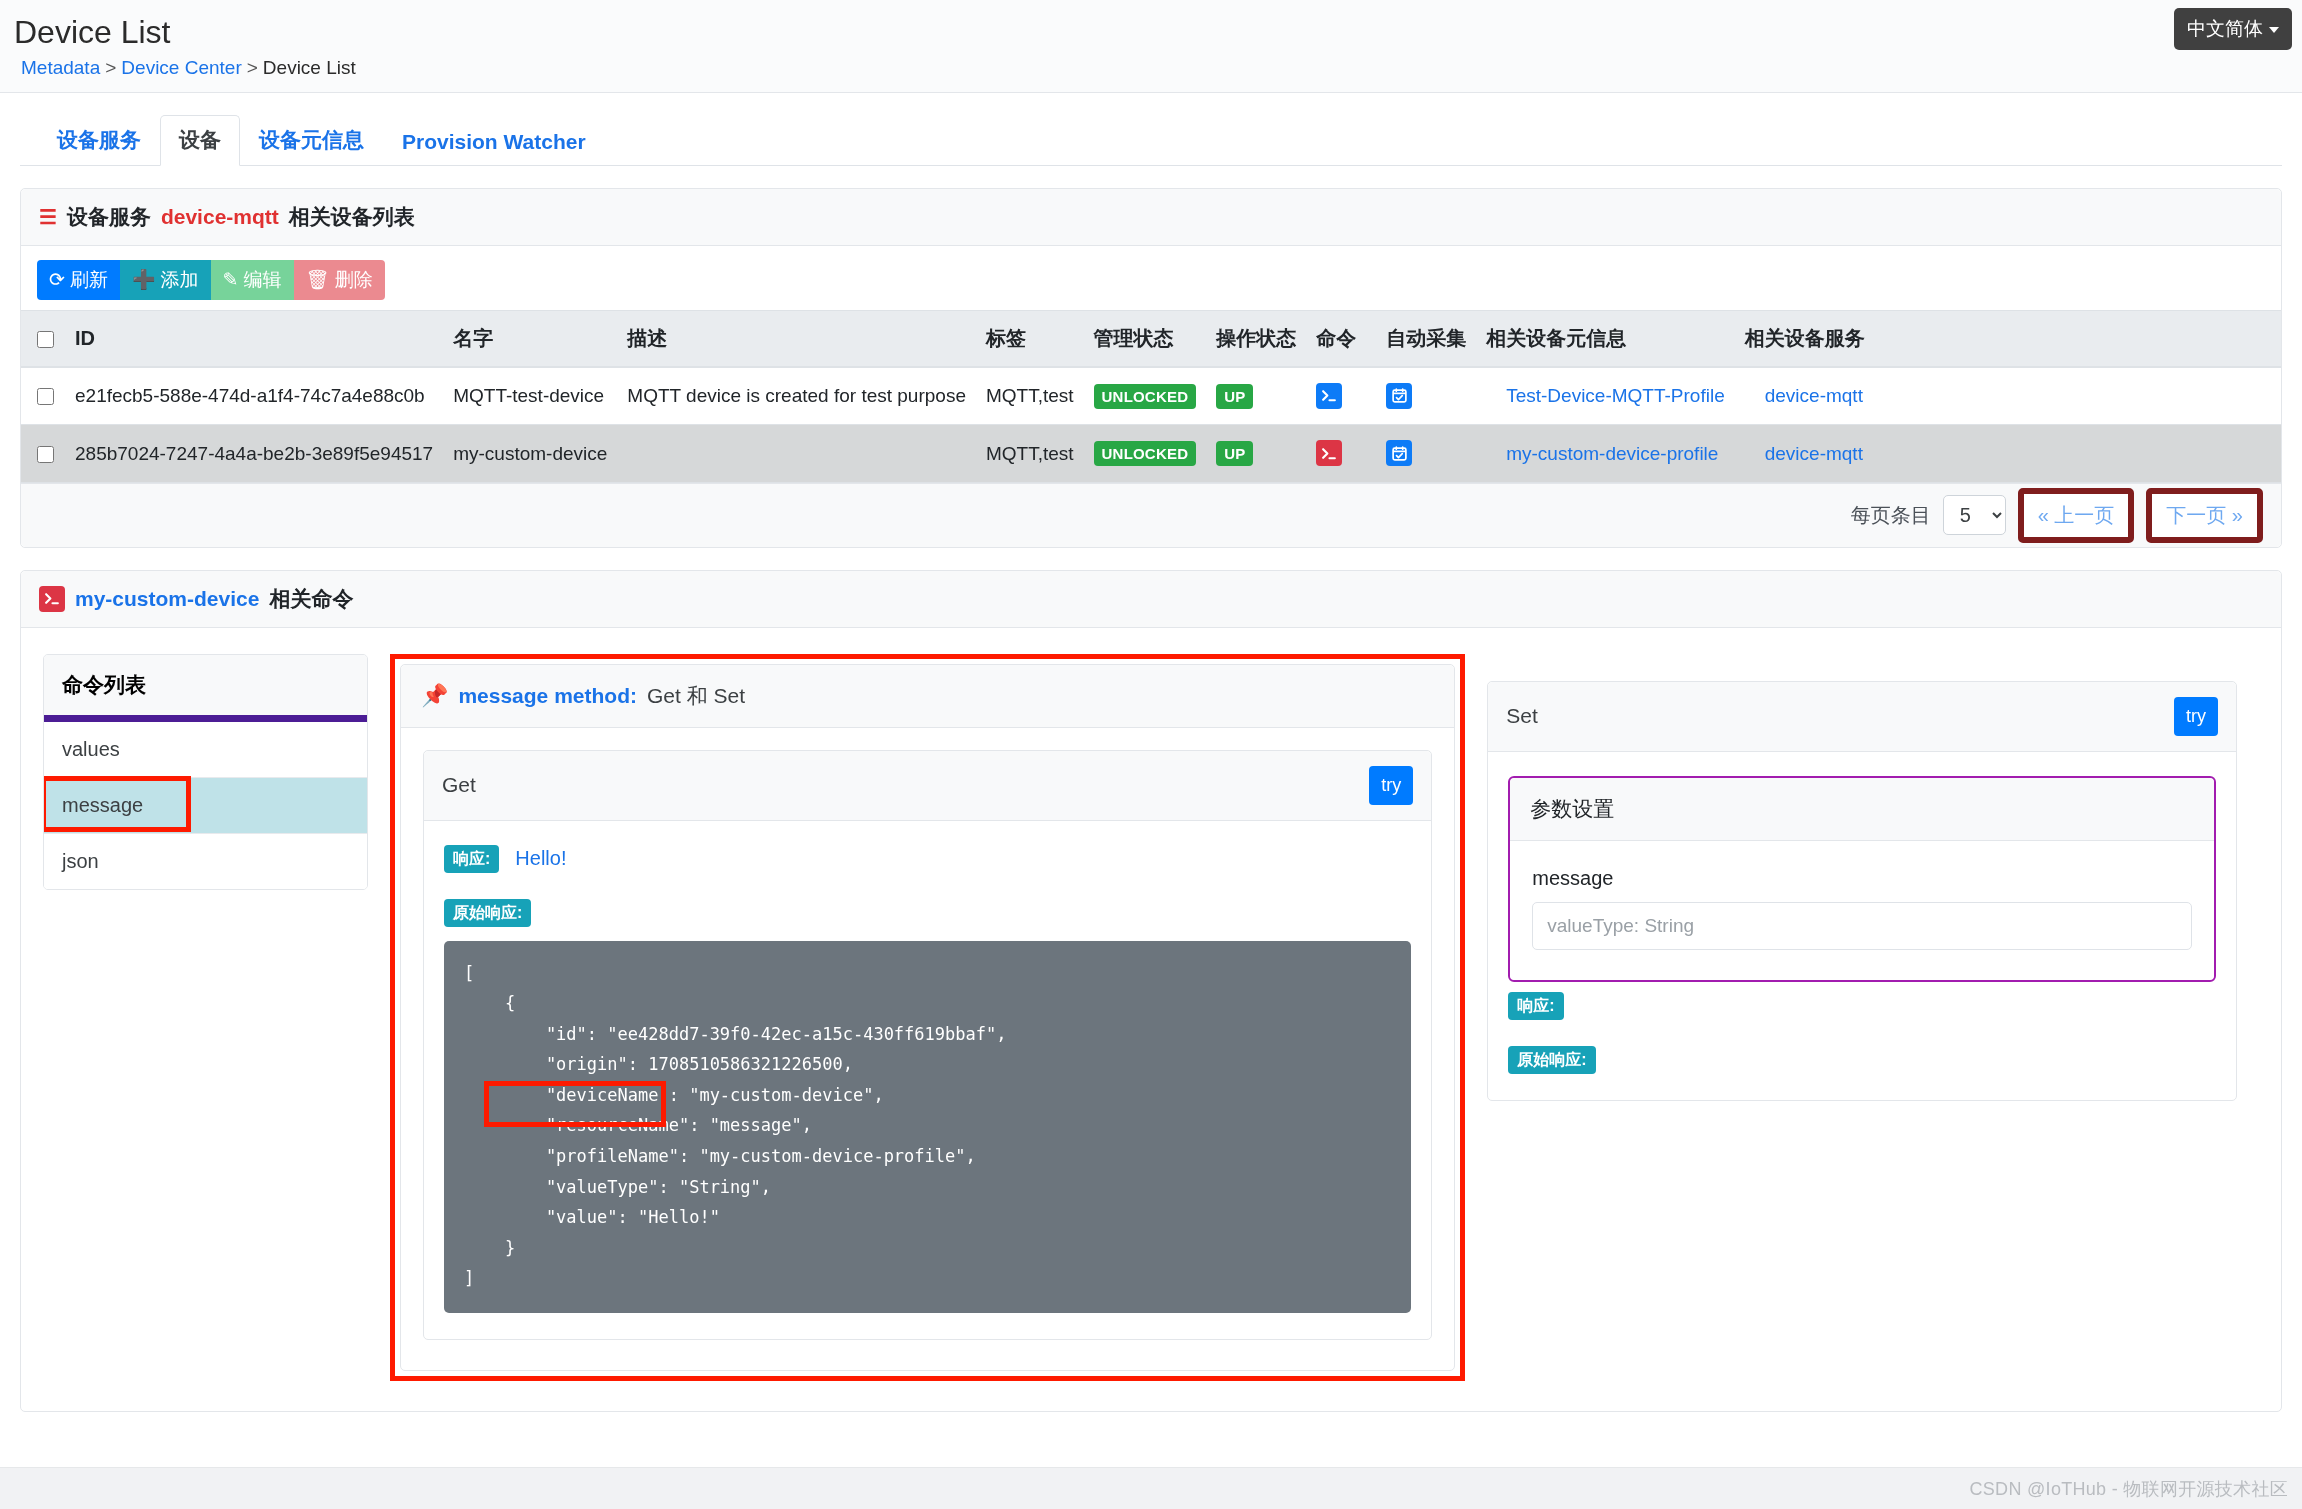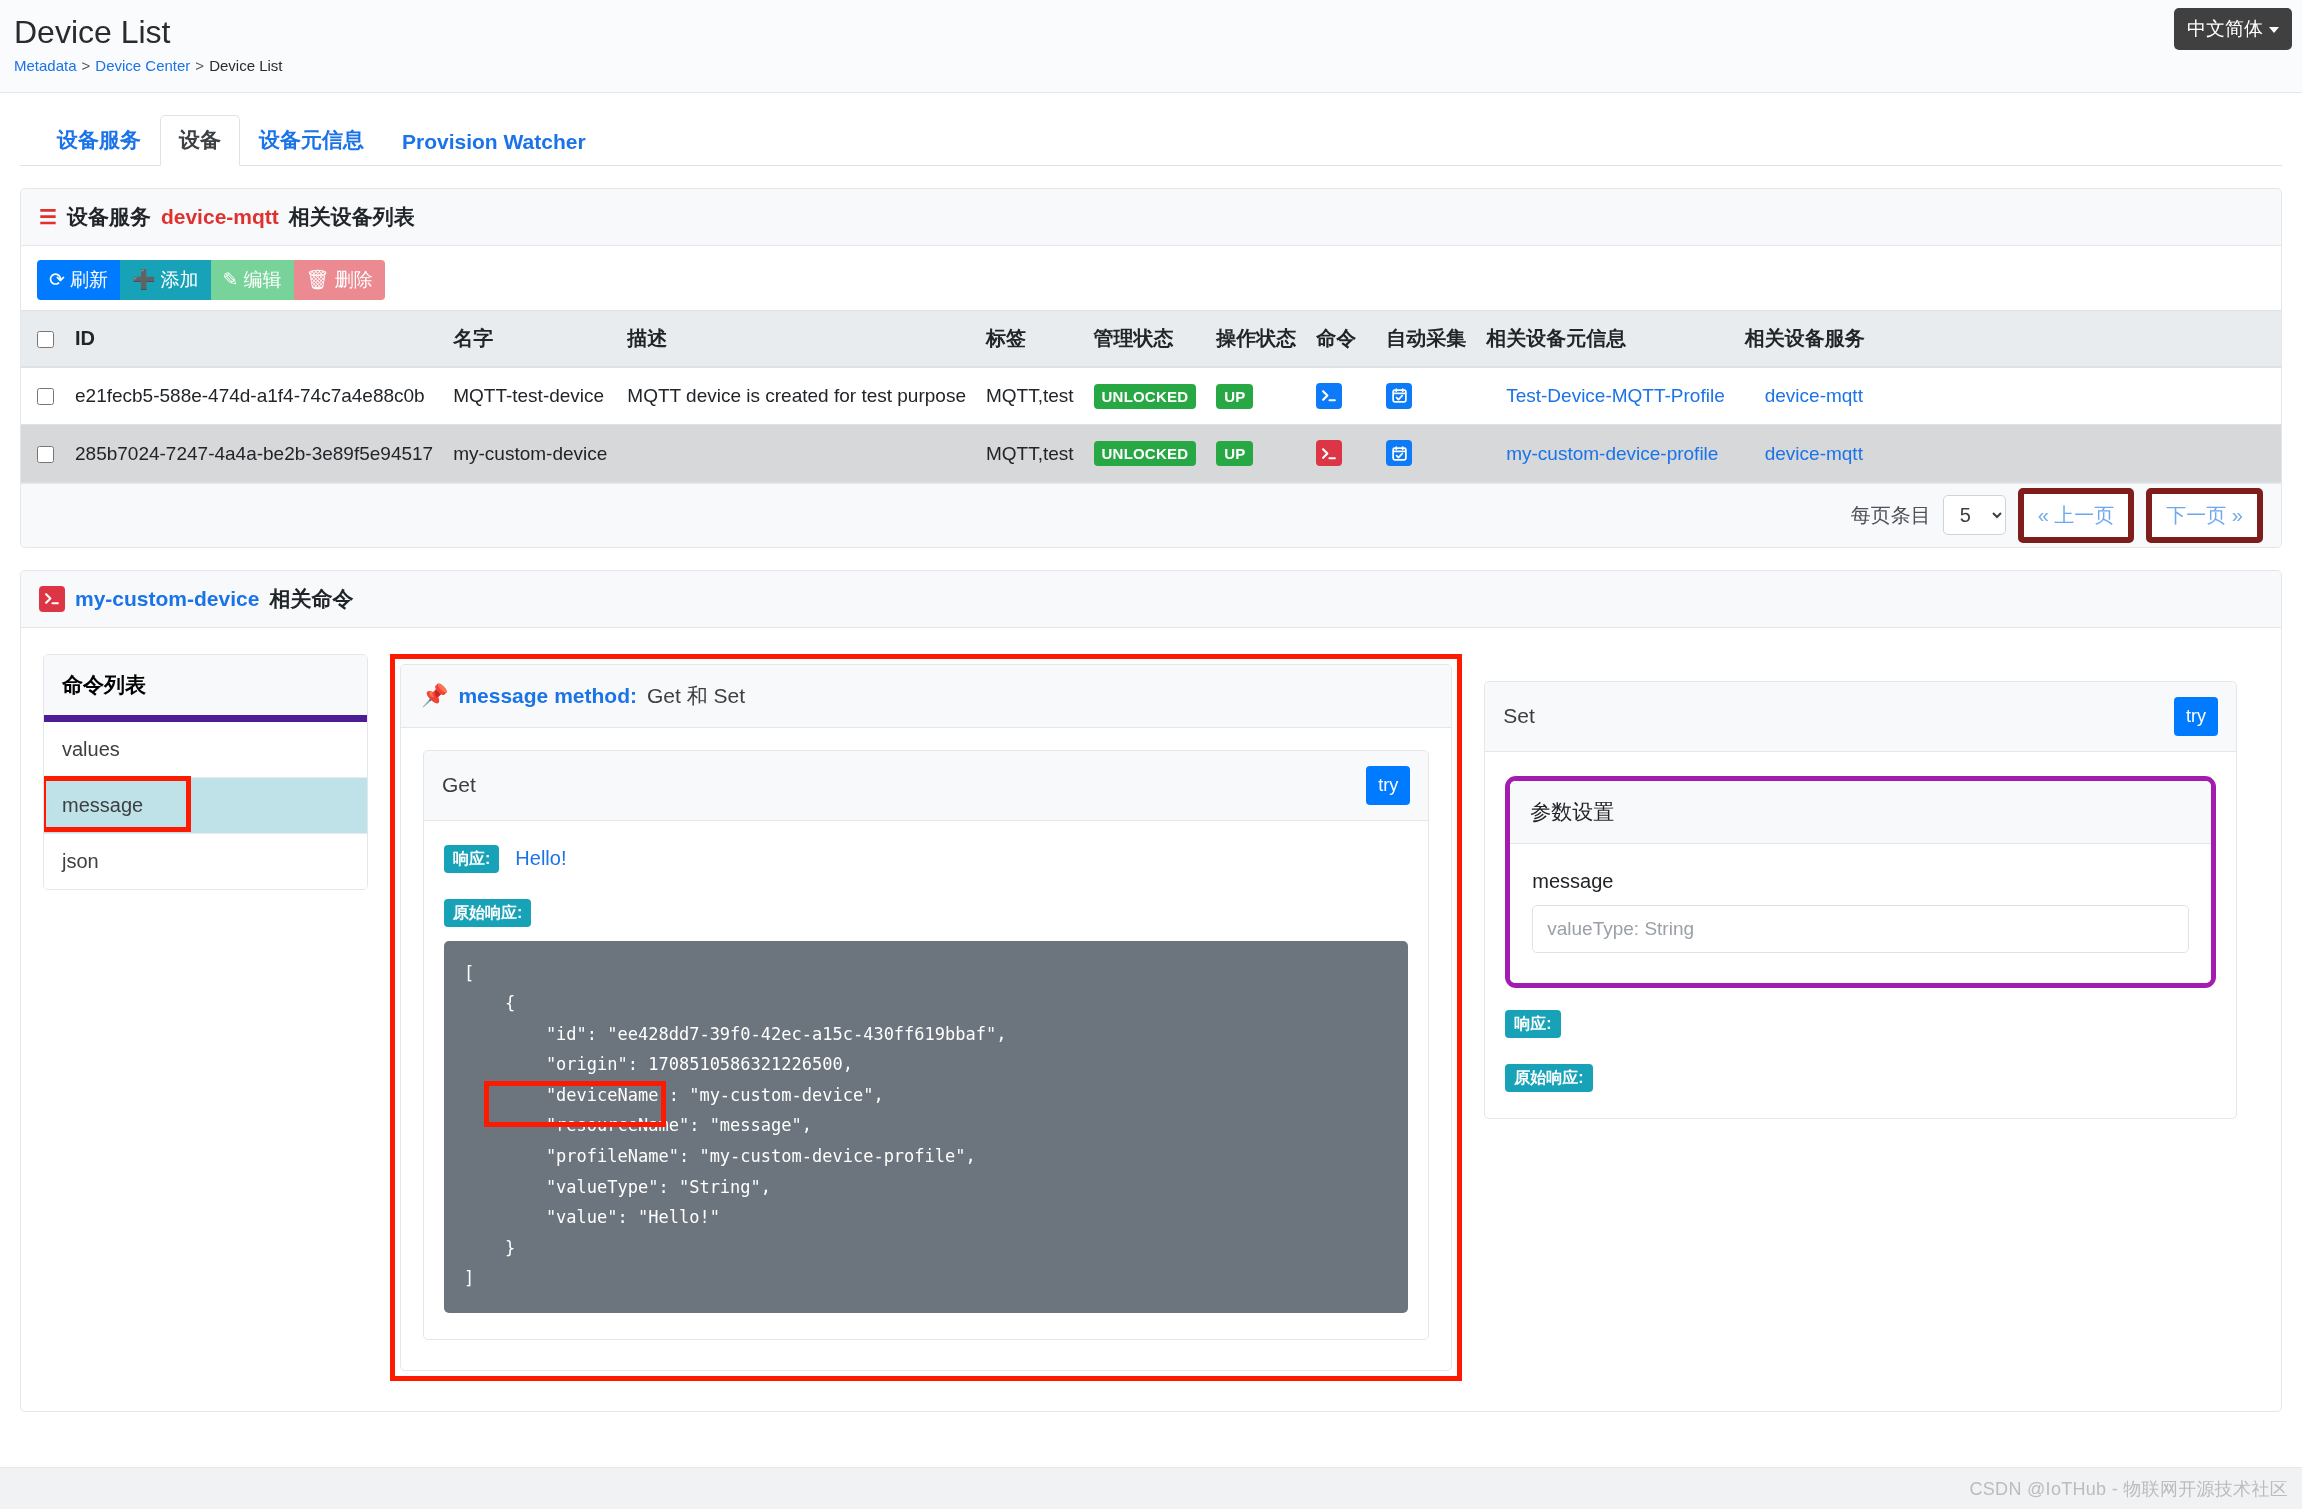--- a/index.html
+++ b/index.html
@@ -20,21 +20,21 @@
     border-bottom: 1px solid #e3e6ea;
     height: 93px;
   }
   .page-title {
     font-size: 32px;
     font-weight: 400;
     color: #2b2b2b;
     line-height: 1.15;
     margin: 0 0 6px 0;
   }
-  .breadcrumb { font-size: 15px; color: #333; }
+  .breadcrumb { font-size: 19px; color: #333; margin-left: 7px; }
   .breadcrumb a { color: #1a73e8; text-decoration: none; }
   .breadcrumb .sep { color: #555; margin: 0 5px; }
   .breadcrumb .current { color: #2b2b2b; }
 
   .lang-btn {
     position: absolute;
     top: 8px; right: 10px;
     background: #404040;
     color: #fff;
     border: none;
@@ -345,23 +345,23 @@
     left: 40px; top: 140px;
     width: 182px; height: 46px;
     border: 5px solid #fe1a00;
     pointer-events: none;
   }
 
   
   .set-col { flex: 1 1 auto; padding: 27px 22px 30px 22px; min-width: 0; }
 
   .param-card {
-    border: 5px solid #a21caf;
-    border-radius: 11px;
-    margin-bottom: 22px;
+    border: 2px solid #a21caf;
+    border-radius: 6px;
+    margin-bottom: 10px;
   }
   .param-head {
     background: #f8f9fa;
     border-bottom: 1px solid #e3e6ea;
     padding: 17px 20px;
     font-size: 21px;
     color: #212529;
     border-radius: 5px 5px 0 0;
   }
   .param-body { padding: 26px 22px 30px 22px; background: #fff; border-radius: 0 0 5px 5px; }

